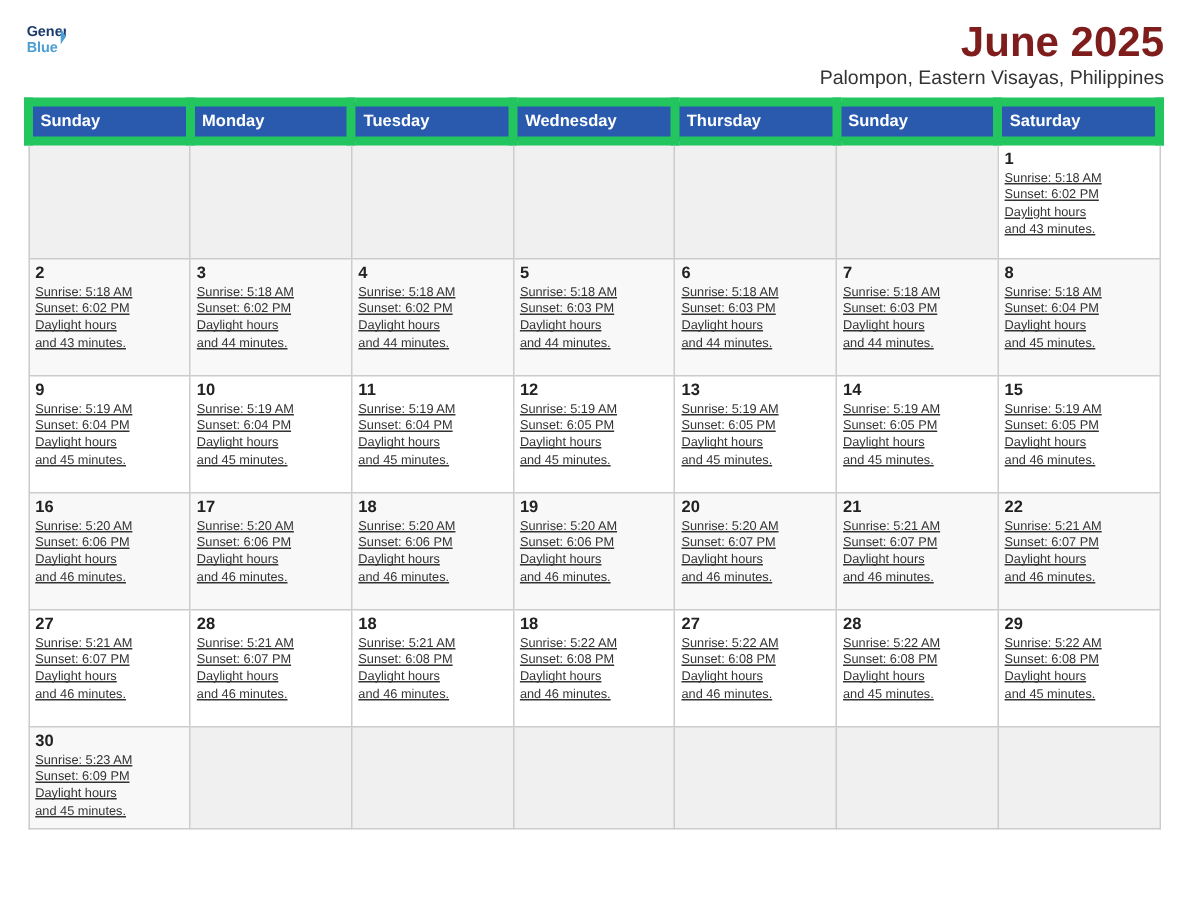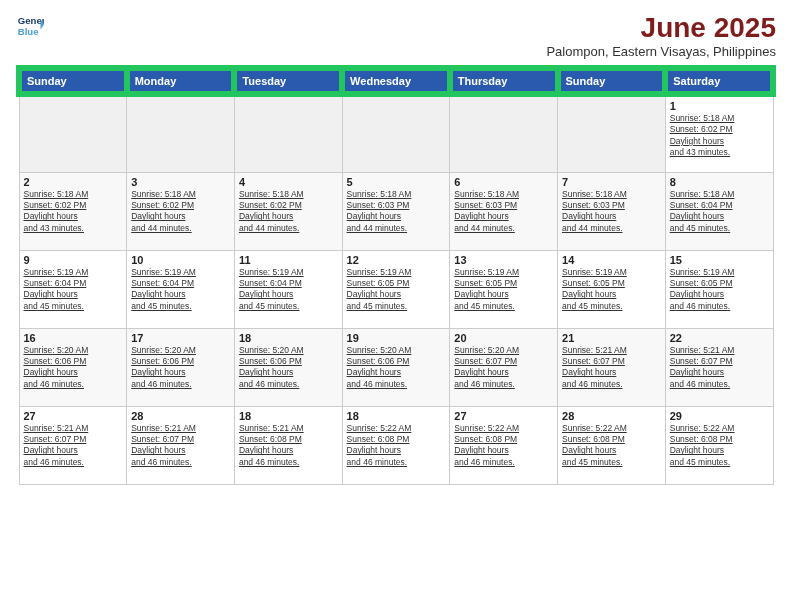--- a/index.html
+++ b/index.html
@@ -392,15 +392,32 @@
           <td>
         <span class="day-number">29</span>
         <div class="day-info">
           Sunrise: 5:22 AM<br>
           Sunset: 6:08 PM<br>
           Daylight hours<br>
           and 45 minutes.
         </div>
       </td>
         </tr>
+        <tr class="last-row">
+          <td>
+        <span class="day-number">30</span>
+        <div class="day-info">
+          Sunrise: 5:23 AM<br>
+          Sunset: 6:09 PM<br>
+          Daylight hours<br>
+          and 45 minutes.
+        </div>
+      </td>
+          <td class="empty-cell"></td>
+          <td class="empty-cell"></td>
+          <td class="empty-cell"></td>
+          <td class="empty-cell"></td>
+          <td class="empty-cell"></td>
+          <td class="empty-cell"></td>
+        </tr>
       </tbody>
   </table>
 </div>
 
 </body></html>

